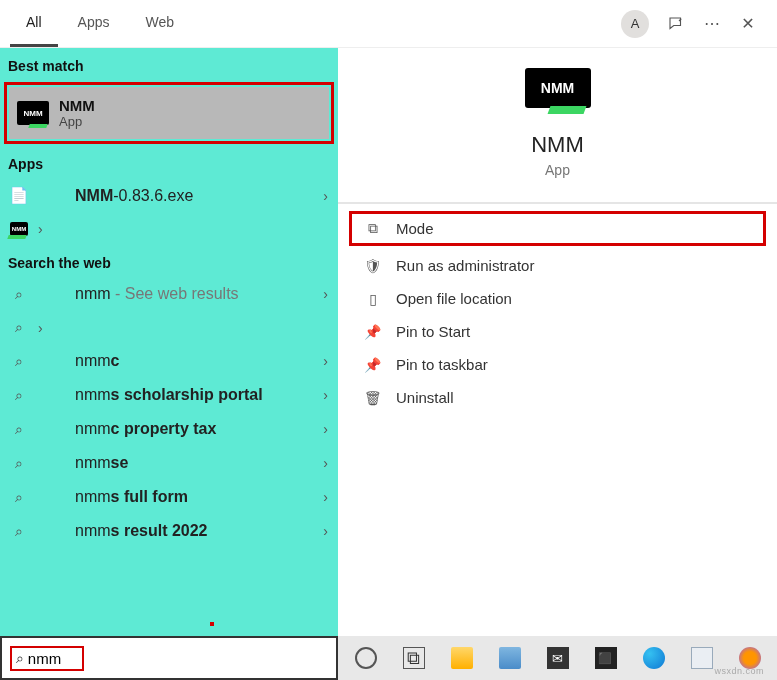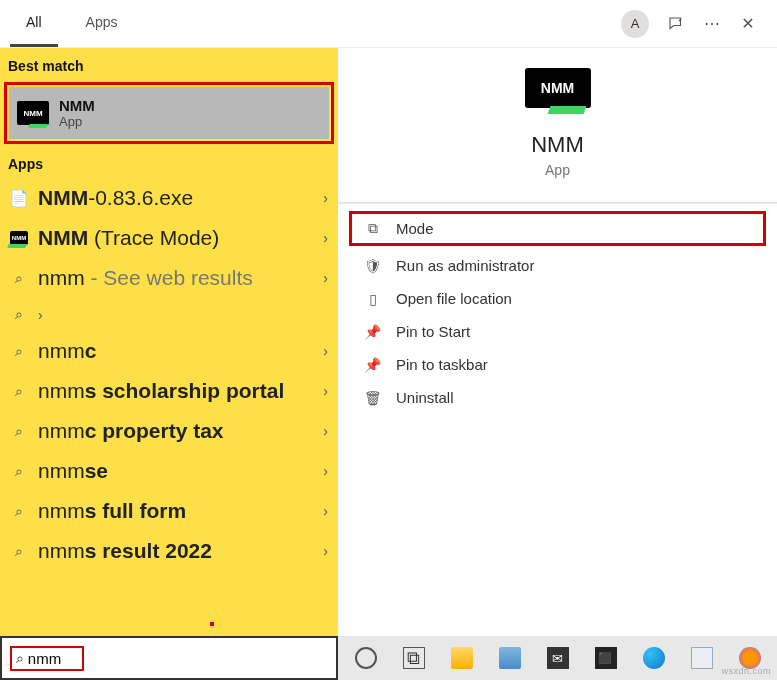--- a/index.html
+++ b/index.html
@@ -1,46 +1,46 @@
 <!DOCTYPE html>
 <html><head>
 <meta charset="utf-8">
 <style>
 * { box-sizing: border-box; margin: 0; padding: 0; font-family: "Segoe UI", Arial, sans-serif; }
 body { width: 777px; height: 680px; background: #fff; position: relative; overflow: hidden; color: #000; }
 
 
 .header { height: 48px; display: flex; align-items: center; padding: 0 10px; background: #fff; border-bottom: 1px solid #eee; }
-.tabs { display: flex; gap: 12px; height: 100%; }
+.tabs { display: flex; gap: 4px; height: 100%; }
 .tab { padding: 0 16px; display: flex; align-items: center; font-size: 14px; color: #555; cursor: pointer; border-bottom: 3px solid transparent; background: none; border-top:none; border-left:none; border-right:none;}
 .tab.active { color: #222; border-bottom: 3px solid #444; font-weight: 500;}
 .tab .chev { margin-left: 4px; font-size: 10px; }
 .header-right { margin-left: auto; display: flex; align-items: center; gap: 18px; padding-right: 10px;}
 .avatar { width: 28px; height: 28px; border-radius: 50%; background: #e1dfdd; display: flex; align-items: center; justify-content: center; font-size: 13px; color: #333;}
 .hicon { width: 18px; height: 18px; color: #555; display:flex; align-items:center; justify-content:center;}
 
 
 .main { display: flex; height: calc(100% - 48px - 44px); }
-.left { width: 338px; background: #fde047; overflow-y: auto; position:relative; padding-bottom:22px;}
+.left { width: 338px; background: #5eead4; overflow-y: auto; position:relative; padding-bottom:22px;}
 .right { flex: 1; background: #fff; padding-top: 20px; }
 
 .section-label { font-size: 14px; font-weight: 600; padding: 10px 8px 6px; color: #111; }
 
 
 .best-box { border: 3px solid #d40000; padding: 2px; margin: 2px 4px; }
 .best-item { display: flex; align-items: center; gap: 10px; padding: 10px 8px; background: #b8b8b8; }
 .nmm-icon-sm { width: 32px; height: 24px; background: #000; color:#fff; font-size:8px; font-weight:bold; display:flex; align-items:center; justify-content:center; position:relative; border-radius:2px;}
 .nmm-icon-sm::after { content:""; position:absolute; bottom:-3px; right:2px; width:18px; height:4px; background:#3cd662; transform: skewX(-20deg);}
 .best-text .t1 { font-size: 15px; font-weight:600; color:#111;}
 .best-text .t2 { font-size: 13px; color:#444;}
 
 
 .row { display: flex; align-items: center; padding: 8px 10px; gap: 10px; cursor:pointer; }
 .row .icn { width: 18px; display:flex; justify-content:center; color:#555; }
-.row .lbl { flex:1; font-size: 21px; color:#222; }
+.row .lbl { flex:1; font-size: 16px; color:#222;margin-left:37px; }
 .row .lbl .light { color: #777; font-weight:400;}
 .row .lbl b { font-weight:600; }
 .row .arr { color:#555; font-size:14px; }
 
 .searchicn { font-size:14px; }
 
 
 .right-inner { display:flex; flex-direction:column; align-items:center; }
 .nmm-logo { width:66px; height:40px; background:#000; color:#fff; font-weight:bold; font-size:14px; display:flex; align-items:center; justify-content:center; border-radius:3px; position:relative;}
 .nmm-logo::after { content:""; position:absolute; bottom:-6px; right:6px; width:36px; height:8px; background:#3cd662; transform:skewX(-20deg);}
@@ -68,29 +68,30 @@
 .ti.folder { background:linear-gradient(#ffd76a,#ffb000); border-radius:2px;}
 .ti.mail { background:#333; color:#fff; font-size:13px;}
 .ti.store { background:#222; color:#fff; font-size:11px; position:relative;}
 .ti.edge { background: radial-gradient(circle at 30% 30%, #35c1f1, #0f78d4); border-radius:50%;}
 .ti.ff { background: radial-gradient(circle at 50% 50%, #ff9500 40%, #9059ff 100%); border-radius:50%;}
 .ti.note { background:#eaeef3; border:1px solid #9ab;}
 .ti.cortana { border:2px solid #555; border-radius:50%;}
 .ti.task { border:1px solid #555;}
 .ti.monitor { background:linear-gradient(#7fb6e0,#4a8cc9); border-radius:2px;}
 
-.watermark { position:absolute; bottom:4px; right:6px; font-size:9px; color:#aaa; letter-spacing:0.5px;}
+.watermark { position:absolute; bottom:4px; right:13px; font-size:9px; color:#aaa; letter-spacing:0.5px;}
 </style>
 </head>
 <body>
 
 <div class="header">
   <div class="tabs">
     <button class="tab active">All</button>
     <button class="tab">Apps</button>
+    <button class="tab">Web</button>
   </div>
   <div class="header-right">
     <div class="avatar">A</div>
     <div class="hicon">
       <svg width="18" height="18" viewBox="0 0 24 24" fill="none" stroke="currentColor" stroke-width="1.5">
           <path d="M4 4h14v10H9l-5 4V4z"></path>
           <path d="M16 8l3-3"></path>
         </svg>
     </div>
     <div class="hicon">⋯</div>
@@ -114,24 +115,24 @@
     <div class="section-label">Apps</div>
     <div class="row">
       <span class="icn">📄</span>
       <span class="lbl"><b>NMM</b><span>-0.83.6.exe</span></span>
       <span class="arr">›</span>
     </div>
     <div class="row">
       <span class="icn">
           <div class="nmm-icon-sm" style="width:20px;height:14px;font-size:6px">NMM</div>
         </span>
-      <span class="lbl"><b>NMM</b><span> (Trace Mode)</span></span>
       <span class="arr">›</span>
     </div>
 
+    <div class="section-label">Search the web</div>
     <div id="weblist">
         <div class="row">
           <span class="icn searchicn">⌕</span>
           <span class="lbl"><span>nmm</span><b></b><span class="light"> - See web results</span></span>
           <span class="arr">›</span>
         </div>
         <div class="row">
           <span class="icn searchicn">⌕</span>
           <span class="arr">›</span>
         </div>

